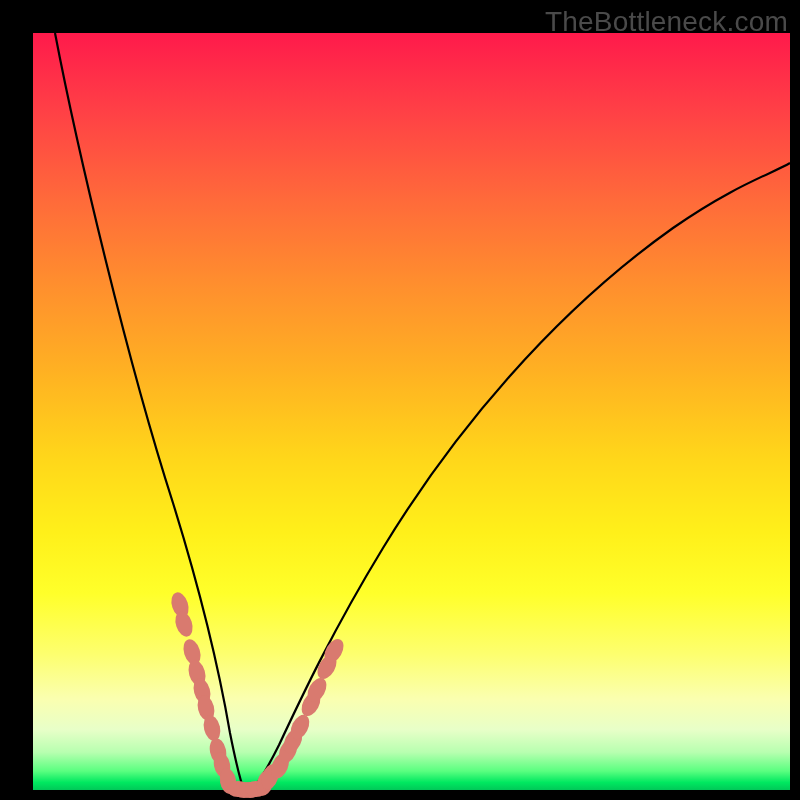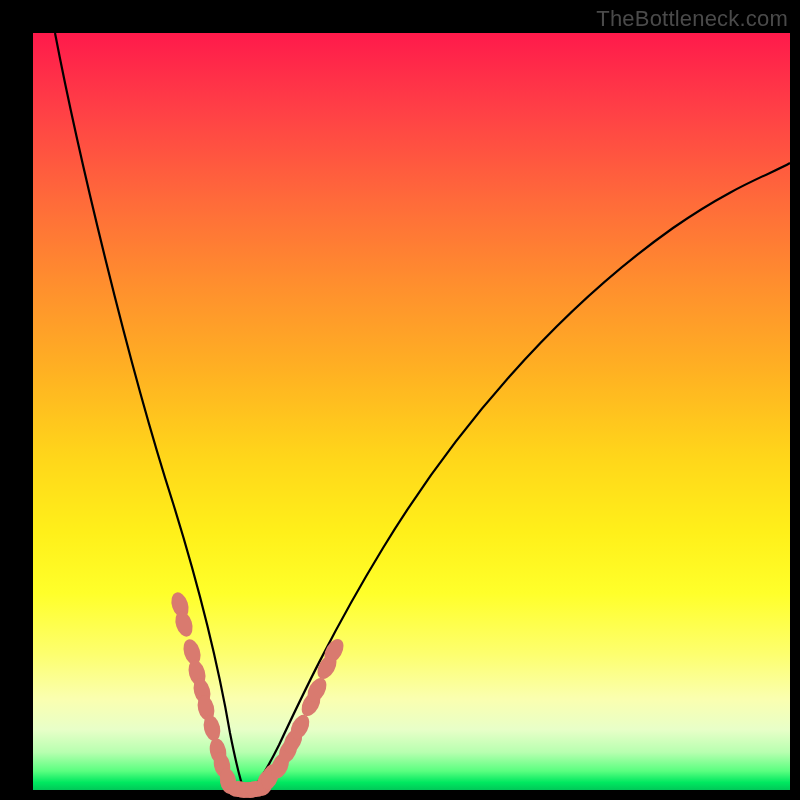--- a/index.html
+++ b/index.html
@@ -33,21 +33,21 @@
       #5aff80 97.5%,
       #00e860 99%,
       #00c858 100%
     );
   }
   .watermark {
     position: absolute;
     top: 6px;
     right: 12px;
     font-family: Arial, Helvetica, sans-serif;
-    font-size: 22px;
+    font-size: 28px;
     color: #4a4a4a;
     letter-spacing: 0.2px;
     font-weight: 500;
   }
   svg.curve {
     position: absolute;
     left: 0; top: 0;
     width: 757px; height: 757px;
     overflow: visible;
   }

